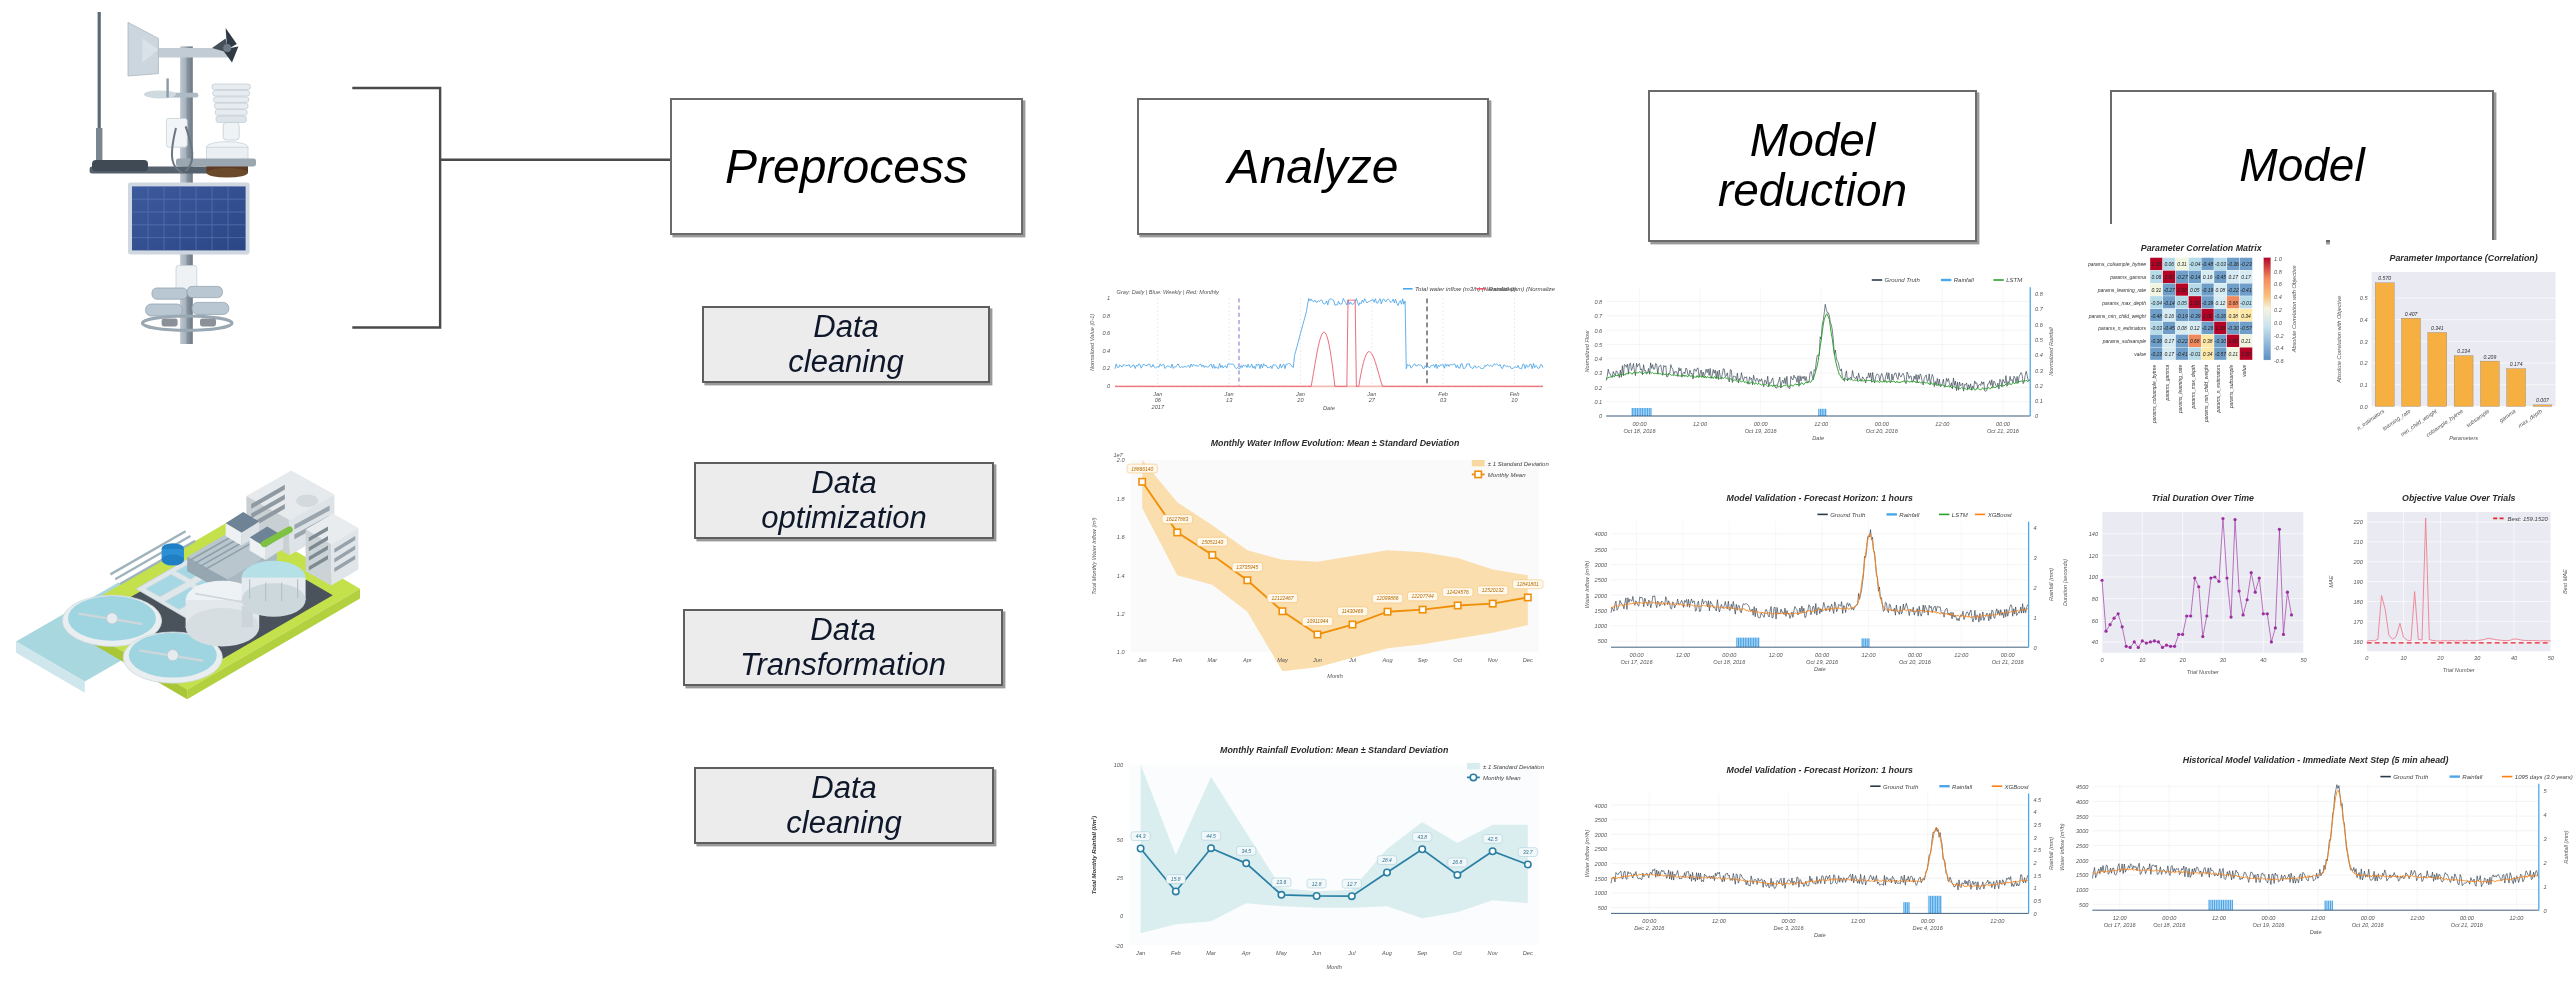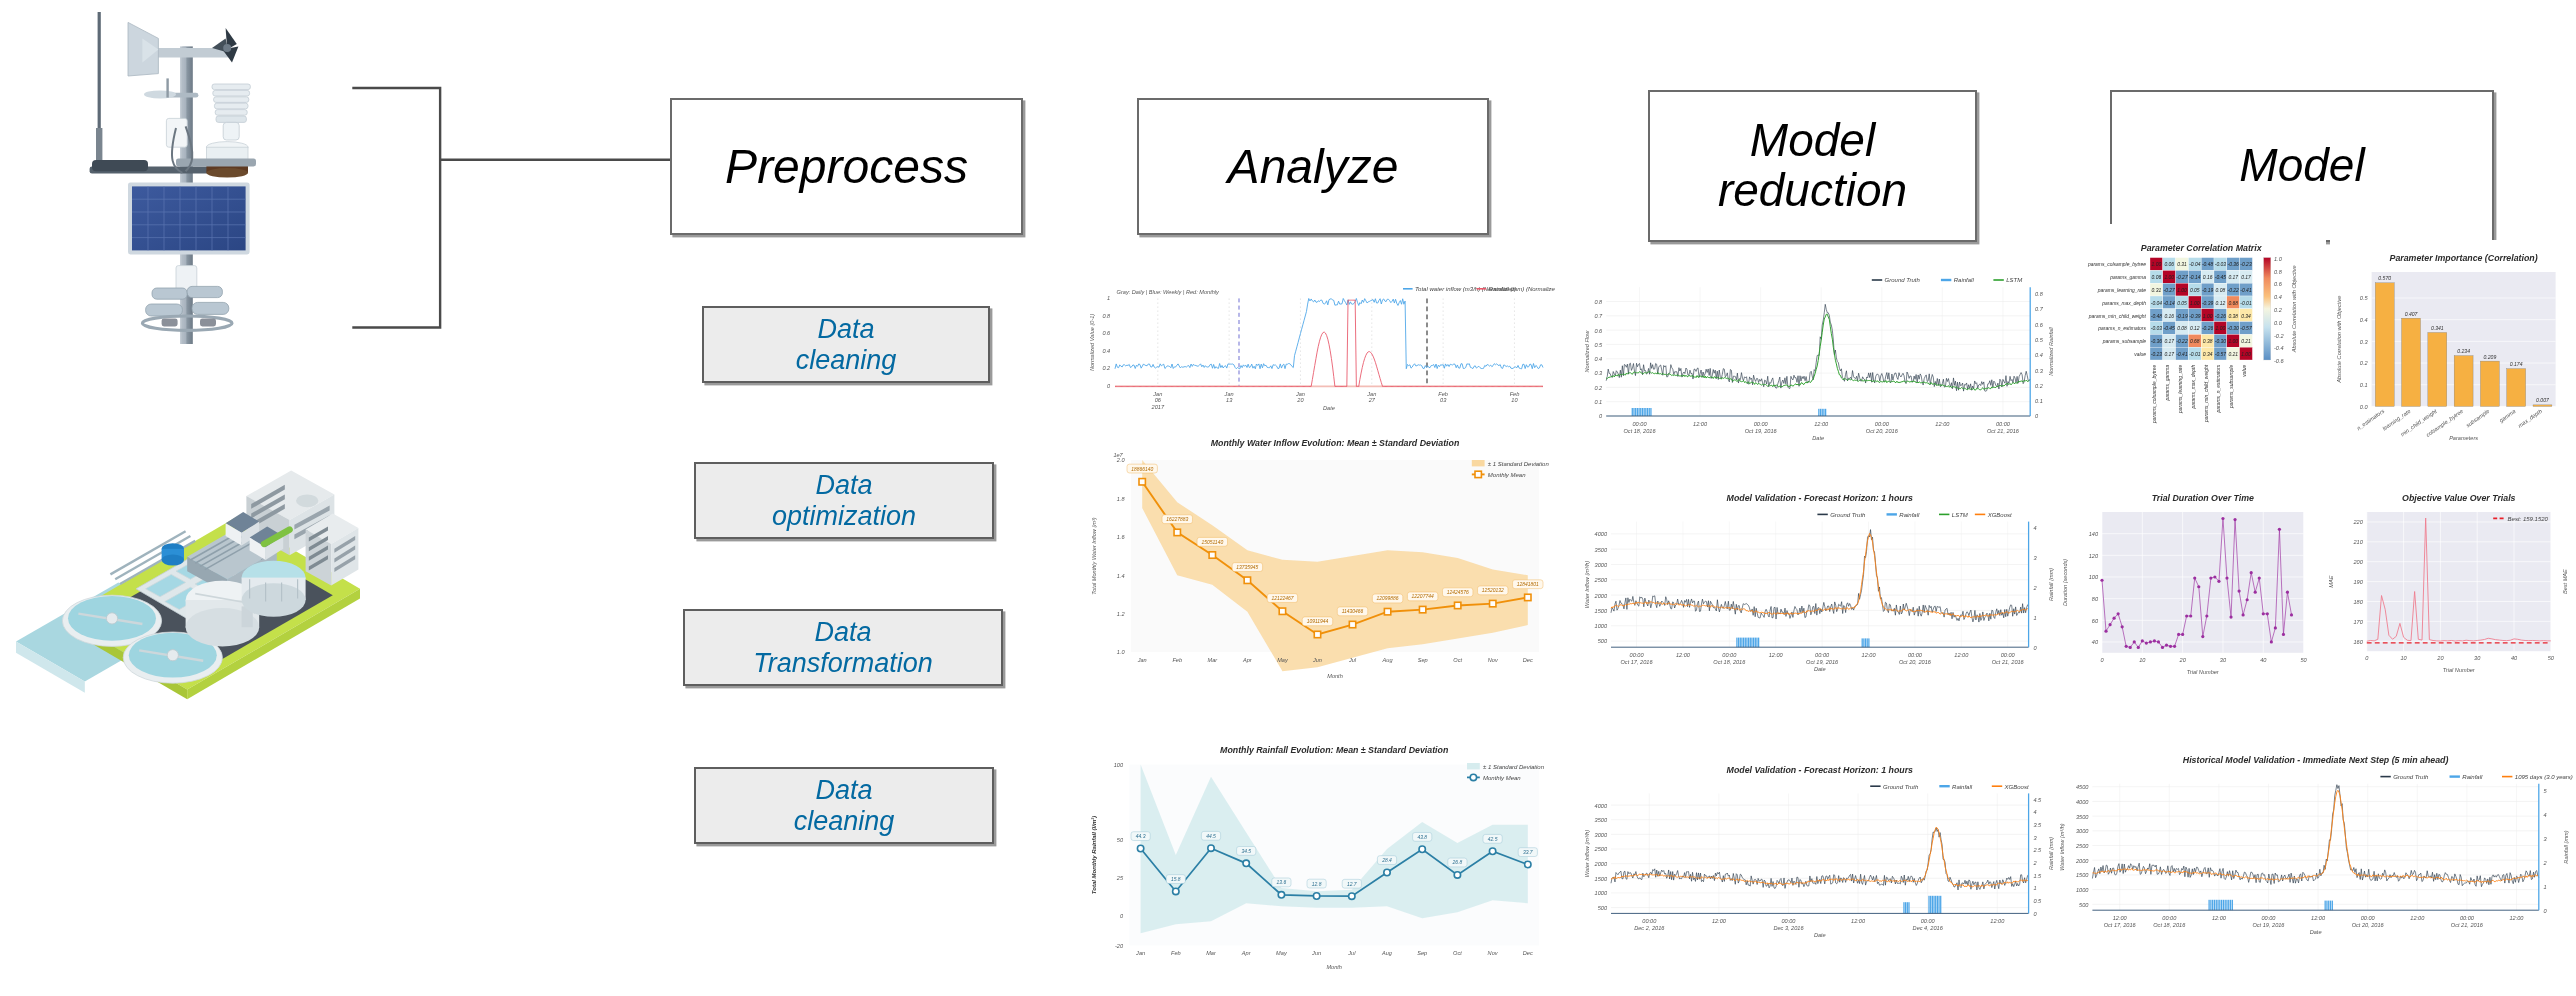--- a/index.html
+++ b/index.html
@@ -28,21 +28,21 @@
   #stage-preprocess { left:670px;  top:98px; width:353px; height:137px; font-size:48px; }
   #stage-analyze    { left:1137px; top:98px; width:352px; height:137px; font-size:48px;text-align:center; }
   #stage-modelsel   { left:1648px; top:90px; width:329px; height:152px; font-size:46px; }
   #stage-modelopt   { left:2110px; top:90px; width:384px; height:152px; font-size:46px; }
 
   
   .substep {
     position:absolute; background:#ececec;
     border:2.4px solid #5e5e5e; box-shadow:2.4px 2.4px 0 #9a9a9a;
     display:flex; align-items:center; justify-content:center; text-align:center;
-    font-size:27px; color:#0369a1; line-height:1.12;
+    font-size:31px; color:#0f172a; line-height:1.12;
   }
   #substep-0 { left:702px; top:306px; width:288px; height:77px; }
   #substep-1 { left:694px; top:462px; width:300px; height:77px; }
   #substep-2 { left:683px; top:609px; width:320px; height:77px; }
   #substep-3 { left:694px; top:767px; width:300px; height:77px; }
 
   
   .chart { position:absolute; background:#ffffff; overflow:hidden; }
   .chart svg { display:block; }
   .ct { font-size:11px; fill:#2b2b2b; font-weight:bold; }

